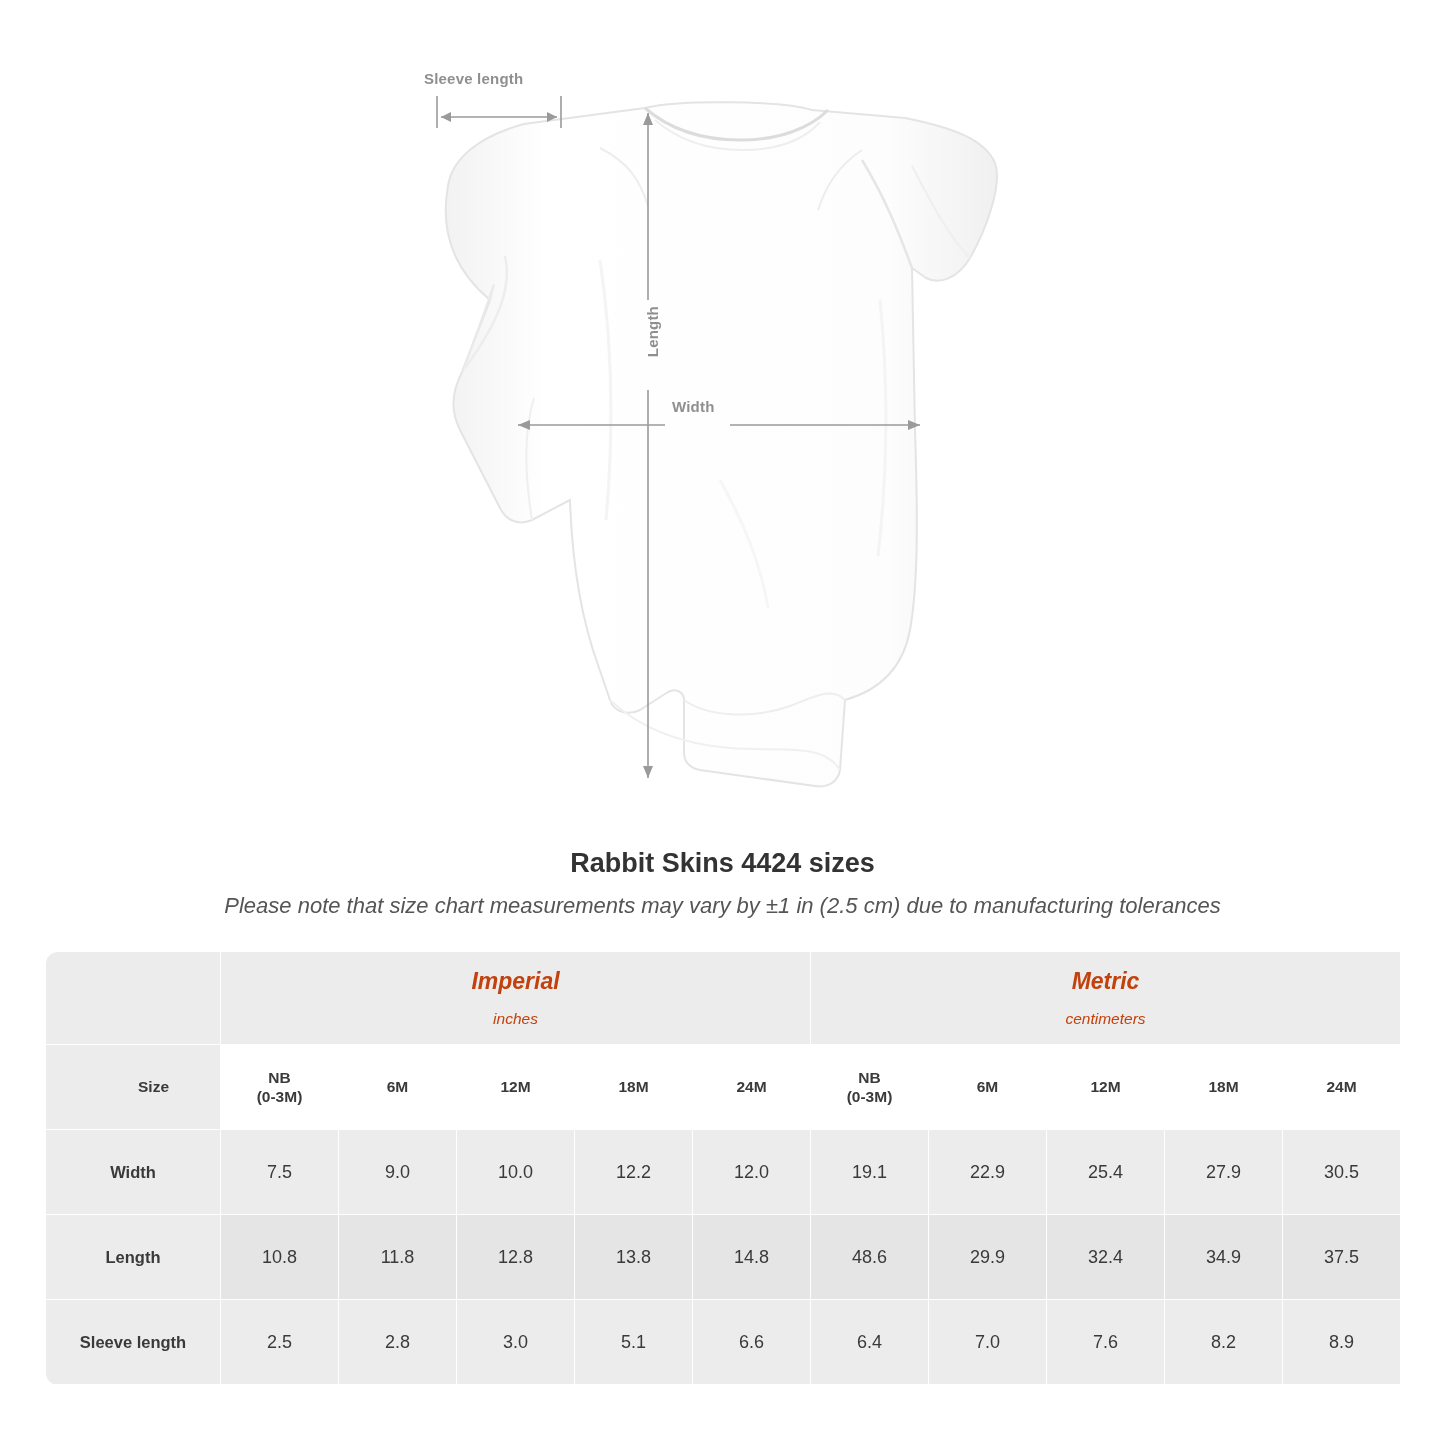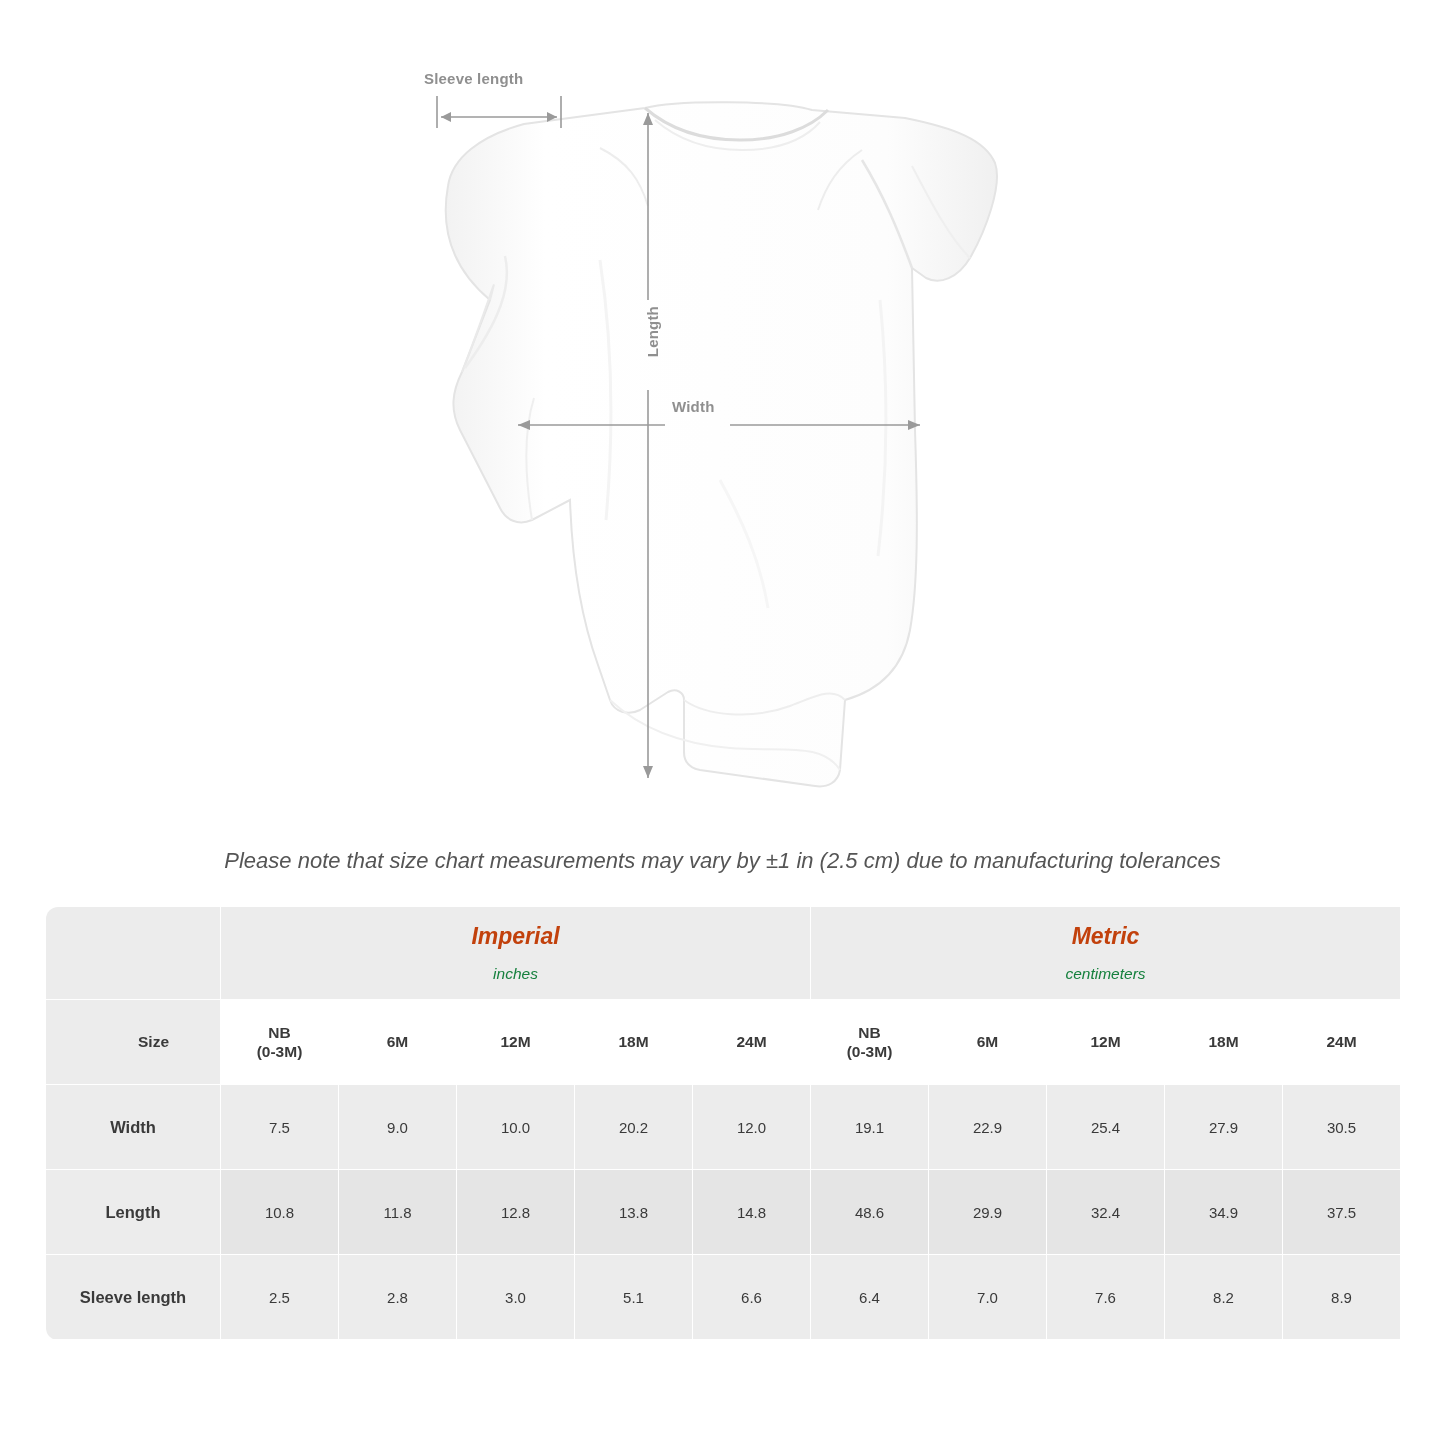--- a/index.html
+++ b/index.html
@@ -102,42 +102,42 @@
   .unit-name {
     font-size: 23px;
     font-style: italic;
     font-weight: bold;
     color: #c2410c;
     line-height: 1.15;
   }
   .unit-sub {
     font-size: 15.5px;
     font-style: italic;
-    color: #15803d;
+    color: #c2410c;
     margin-top: 15px;
   }
 
   
   .head-row td {
     background: #ffffff;
     height: 82px;
     font-size: 15.5px;
     font-weight: bold;
     color: #3a3a3a;
     line-height: 1.25;
   }
   .head-row td.rowlabel {
     background: #ececec;
     padding-left: 42px;
   }
 
   
   .data-row td {
     height: 82px;
-    font-size: 15px;
+    font-size: 18px;
     color: #3a3a3a;
   }
   .data-row.odd td { background: #ececec; }
   .data-row.even td { background: #e5e5e5; }
   .data-row td.rowlabel {
     background: #ececec;
     font-weight: bold;
     font-size: 16.5px;
   }
   .data-row:last-child td.rowlabel {
@@ -234,20 +234,21 @@
         <path d="M920,425 L908,420 L908,430 Z" fill="#9a9a9a" stroke="none"></path>
       </g>
     </svg>
 
     <div class="dim-label sleeve">Sleeve length</div>
     <div class="dim-label width">Width</div>
     <div class="dim-label length">Length</div>
   </div>
 
   <div class="title-block">
+    <h1 class="chart-title">Rabbit Skins 4424 sizes</h1>
     <p class="chart-note">Please note that size chart measurements may vary by ±1 in (2.5 cm) due to manufacturing tolerances</p>
   </div>
 
   <div class="table-wrap">
     <table class="size-table">
       <colgroup>
         <col class="c-label">
         <col class="c-cell">
           <col class="c-cell">
           <col class="c-cell">
@@ -307,21 +308,21 @@
           <td>
             <div>24M</div>
           </td>
         </tr>
 
         <tr class="data-row odd">
           <td class="rowlabel">Width</td>
           <td>7.5</td>
           <td>9.0</td>
           <td>10.0</td>
-          <td>20.2</td>
+          <td>12.2</td>
           <td>12.0</td>
           <td>19.1</td>
           <td>22.9</td>
           <td>25.4</td>
           <td>27.9</td>
           <td>30.5</td>
         </tr>
 
         <tr class="data-row even">
           <td class="rowlabel">Length</td>

